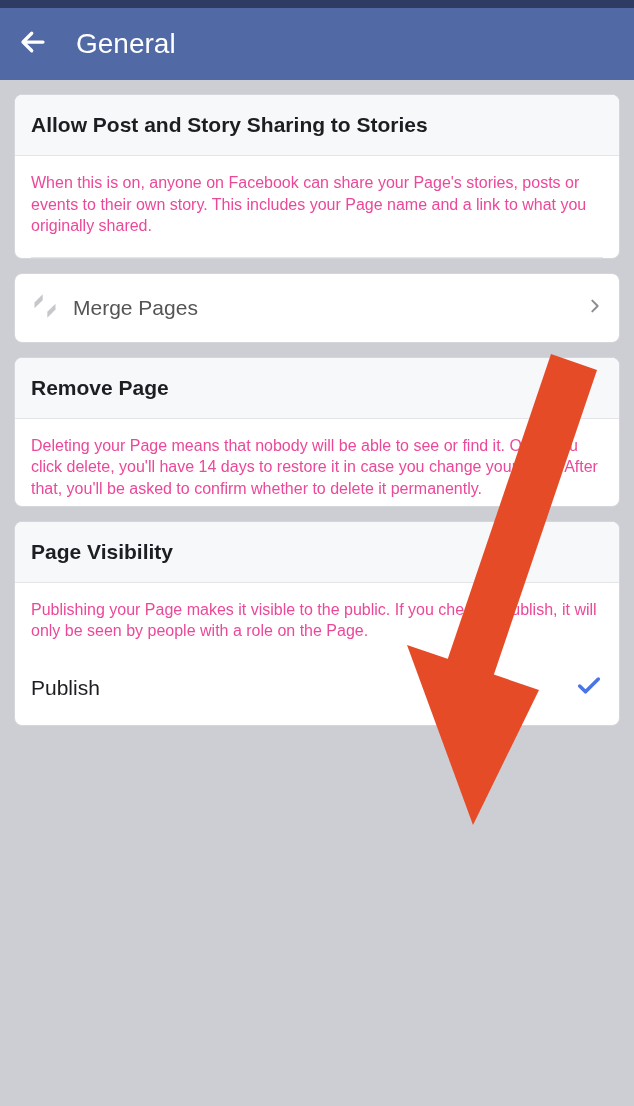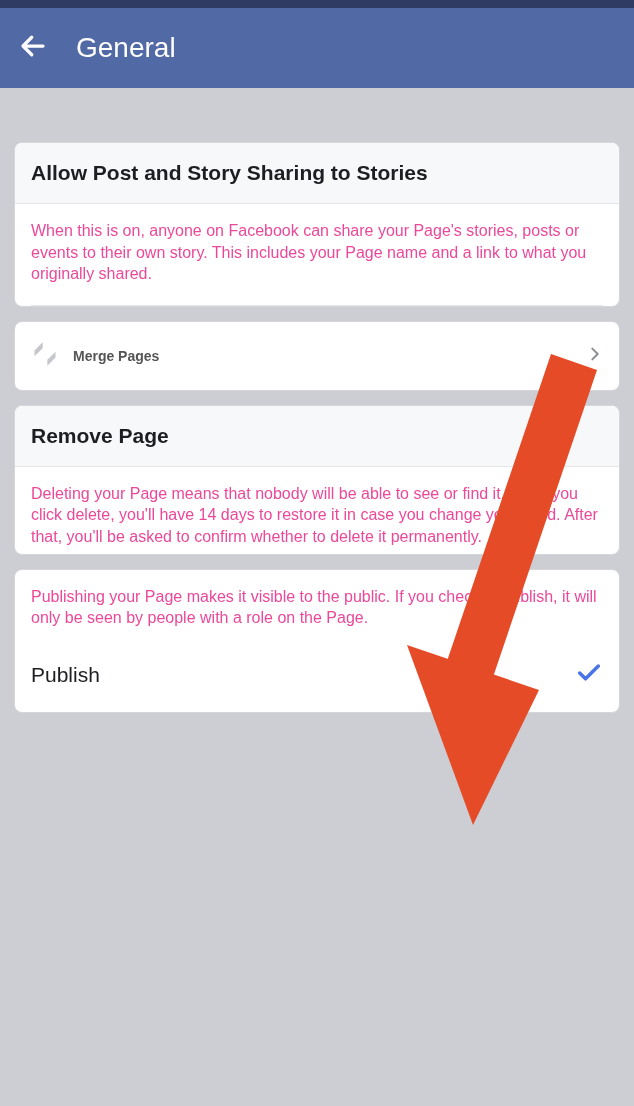--- a/index.html
+++ b/index.html
@@ -8,39 +8,38 @@
     background:#CDCED3;
     font-family:-apple-system, "Helvetica Neue", Helvetica, Arial, sans-serif;
     color:#1C1E21;
     overflow:hidden;
   }
   .topstrip {
     height:8px;
     background:#2F3B63;
   }
   .header {
-    height:80px;
+    height:72px;
     background:#5169A4;
     display:flex;
     align-items:center;
     padding:0 18px;
   }
   .header .back {
     color:#fff;
     margin-right:28px;
     cursor:pointer;
   }
   .header .title {
     color:#fff;
     font-size:28px;
     font-weight:400;
   }
   .page {
     padding:14px;
-    margin-top:40px;
   }
   .card {
     background:#fff;
     border:1px solid #D5D6D9;
     border-radius:8px;
     overflow:hidden;
     margin-bottom:14px;
   }
   .card-header {
     background:#F7F8FA;
@@ -90,22 +89,22 @@
     display:flex;
     align-items:center;
     padding:18px 16px;
   }
   .action-row .merge-icon {
     color:#C6C7CB;
     margin-right:14px;
   }
   .action-row .label {
     flex:1;
-    font-size:14px;
-    font-weight:700;
+    font-size:21px;
+    font-weight:400;
     color:#555;
   }
   .action-row .chevron {
     color:#8A8D91;
   }
   
   .arrow-overlay {
     position:absolute;
     left:0; top:0;
     pointer-events:none;
@@ -155,20 +154,21 @@
         </span>
       </div>
     </div>
 
     <div class="card">
       <div class="card-header">Remove Page</div>
       <div class="card-body" style="padding-bottom:6px;">Deleting your Page means that nobody will be able to see or find it. Once you click delete, you'll have 14 days to restore it in case you change your mind. After that, you'll be asked to confirm whether to delete it permanently.</div>
     </div>
 
     <div class="card">
+      <div class="card-header">Page Visibility</div>
       <div class="card-body" style="padding-bottom:10px;">Publishing your Page makes it visible to the public. If you check unpublish, it will only be seen by people with a role on the Page.</div>
       <div class="option-wrap">
         <div class="option" style="font-weight:400;gap:8px;">
           <span>Publish</span>
           <span class="check">
             <svg width="28" height="28" viewBox="0 0 24 24" fill="none">
               <path d="M4 12l5 5L20 6" stroke="#4A74E8" stroke-width="3" stroke-linecap="round" stroke-linejoin="round"></path>
             </svg>
           </span>
         </div>

